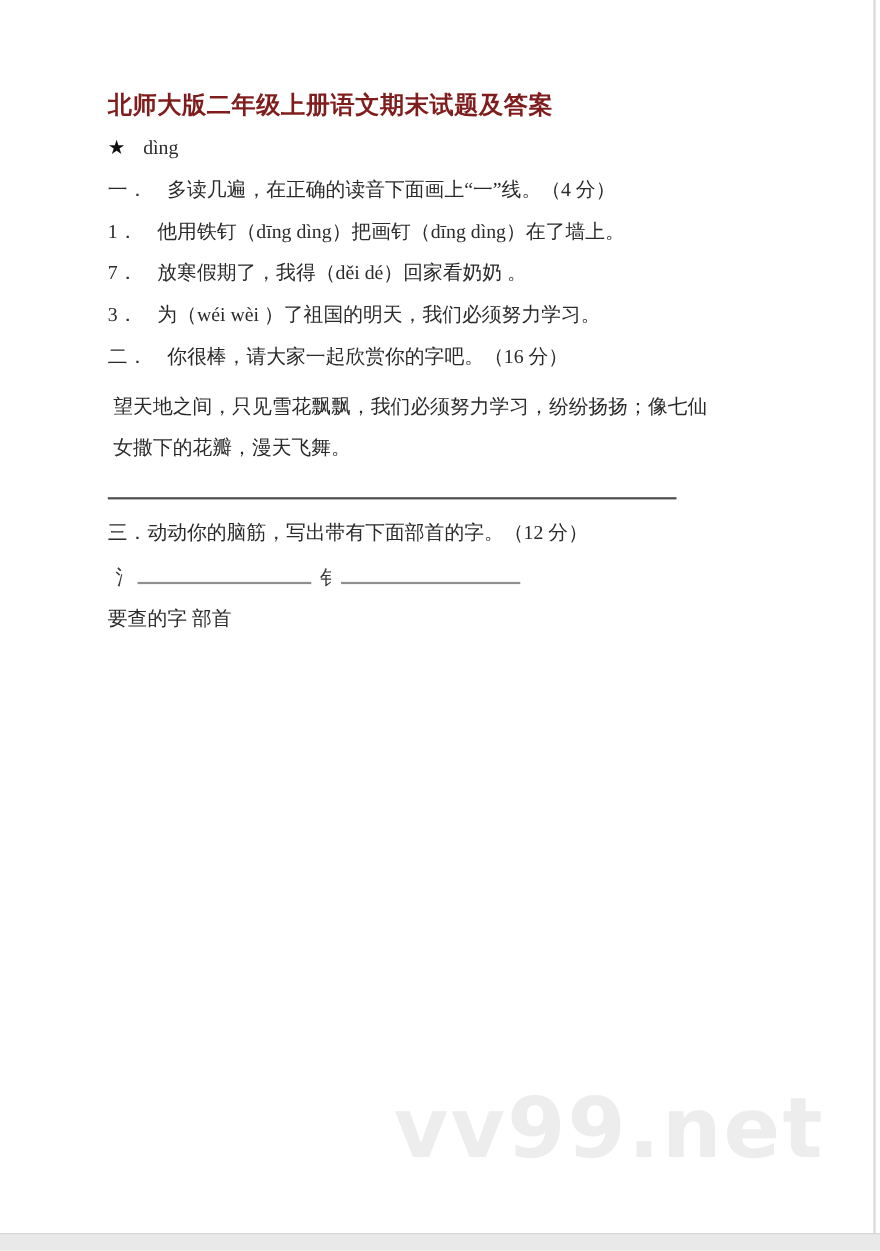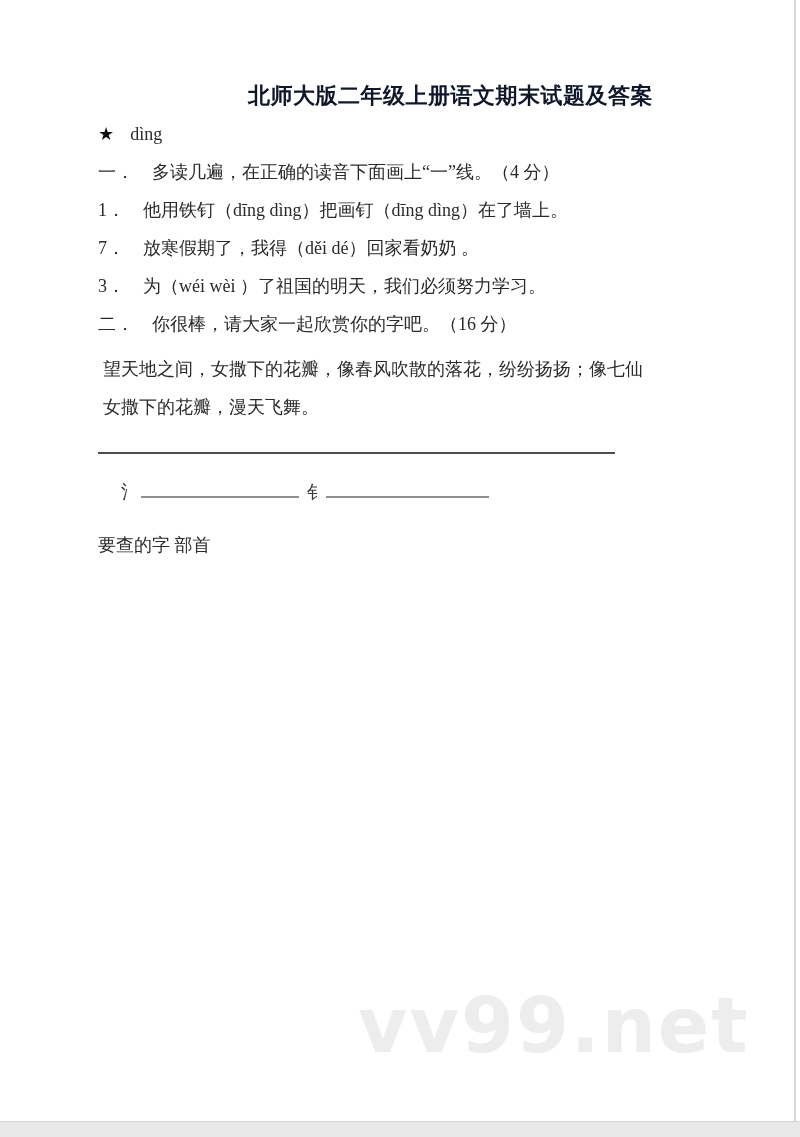--- a/index.html
+++ b/index.html
@@ -43,26 +43,26 @@
   }
   .doc{
     position:absolute;
     left:98px;top:0;
     width:555px;
     z-index:1;
     font-size:18px;
   }
   .doc-title{
     margin:80px 0 0 0;
-    text-align:right;
+    text-align:left;
     font-family:"Liberation Sans","DejaVu Sans",sans-serif;
     font-weight:bold;
     font-size:22px;
     line-height:32px;
-    color:#0f172a;
+    color:#7f1d1d;
     letter-spacing:0.5px;
   }
   .line{
     margin:0;
     height:38px;
     line-height:38px;
     white-space:nowrap;
   }
   .subtitle{margin-top:50px;padding-left:24px;}
   .section-line{margin-top:3px;}
@@ -70,21 +70,21 @@
   .para-line{padding-left:5px;}
   .para-first{margin-top:7px;}
   .answer-rule{
     margin:26px 0 0 0;
     width:517px;
     border:none;
     border-top:2px solid #4d4d4d;
   }
   .q3-header{margin-top:11px;}
   .radical-row{
-    margin:16px;
+    margin:0;
     height:40px;
     line-height:40px;
     padding-left:7px;
     white-space:nowrap;
   }
   .radical{color:#3a3a3a;}
   .blank{
     display:inline-block;
     vertical-align:baseline;
     height:26px;
@@ -108,25 +108,26 @@
     <p class="line section-line">
       <span class="star">★</span><span>dìng</span>
     </p>
 
     <p class="line">一．　多读几遍，在正确的读音下面画上“一”线。（4 分）</p>
     <p class="line">1．　他用铁钉（dīng dìng）把画钉（dīng dìng）在了墙上。</p>
     <p class="line">7．　放寒假期了，我得（děi dé）回家看奶奶 。</p>
     <p class="line">3．　为（wéi wèi ）了祖国的明天，我们必须努力学习。</p>
 
     <p class="line">二．　你很棒，请大家一起欣赏你的字吧。（16 分）</p>
-    <p class="line para-line para-first">望天地之间，女撒下的花瓣，像春风吹散的落花，纷纷扬扬；像七仙</p>
+    <p class="line para-line para-first">望天地之间，只见雪花飘飘，我们必须努力学习，纷纷扬扬；像七仙</p>
     <p class="line para-line">女撒下的花瓣，漫天飞舞。</p>
 
     <hr class="answer-rule">
 
+    <p class="line q3-header">三．动动你的脑筋，写出带有下面部首的字。（12 分）</p>
 
     <p class="radical-row">
       <span class="radical">氵</span><span class="blank blank-a"></span><span class="radical">钅</span><span class="blank blank-b"></span>
     </p>
 
 
     <p class="line">要查的字 部首</p>
 
   </div>
 

